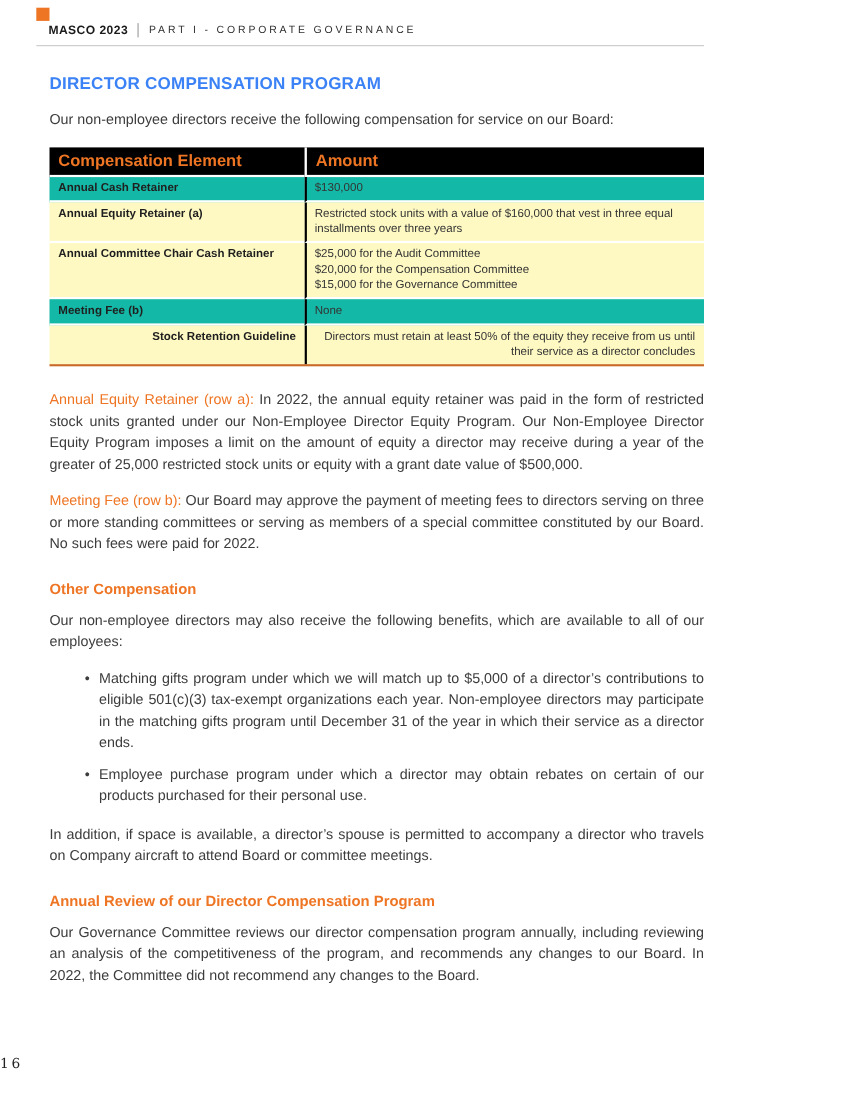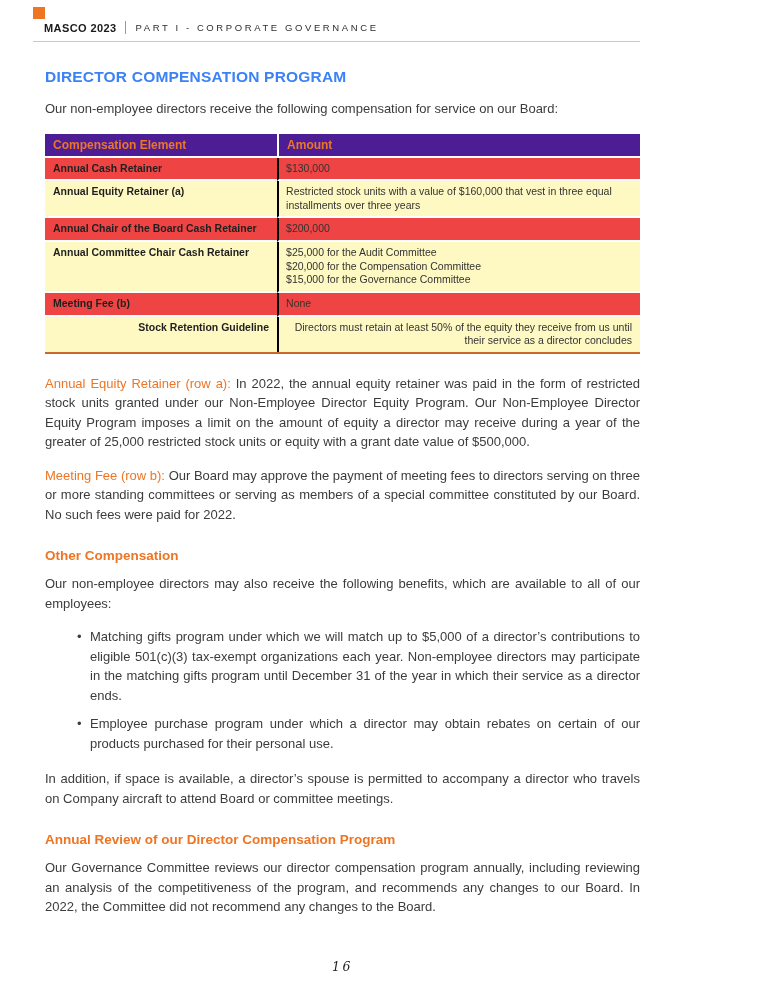--- a/index.html
+++ b/index.html
@@ -51,36 +51,36 @@
     font-size: 13px; line-height: 1.5; color: #3c3c3c;
     text-align: justify; margin-bottom: 14px;
   }
   
   table.comp-table {
     width: 100%; border-collapse: separate; border-spacing: 0;
     margin: 15px 0 20px 0;
     border-bottom: 2px solid #c96a28;
   }
   .comp-table th {
-    background: #4c1d95; color: #ee7523;
-    font-size: 12px; font-weight: bold;
+    background: #000000; color: #ee7523;
+    font-size: 15px; font-weight: bold;
     padding: 4px 8px; vertical-align: middle;
     border-bottom: 2px solid #ffffff;
   }
   .comp-table th.col-element { text-align: left; width: 39%; }
   .comp-table th.col-amount  { text-align: left; width: 61%; border-left: 2px solid #ffffff; }
   .comp-table td {
     font-size: 10.5px; line-height: 1.3; vertical-align: top;
     padding: 4px 8px;
     border-bottom: 2px solid #ffffff;
   }
   .comp-table tr:last-child td { border-bottom: none; text-align: right; }
   .comp-table td.cell-element { font-weight: bold; color: #1f1f1f; }
   .comp-table td.cell-amount  { color: #333; border-left: 2px solid #000000; white-space: pre-line; padding-left: 7px; }
-  .comp-table tr.shaded td { background: #ef4444; }
+  .comp-table tr.shaded td { background: #14b8a6; }
   .comp-table tr.plain td  { background: #fef9c3; margin-left: 20px; }
   
   .lead { color: #ee7523; }
   h2.section-heading {
     font-size: 13.5px; font-weight: bold; color: #ee7523;
     margin: 24px 0 11px 0;
   }
   ul.benefits {
     list-style: none;
     margin: 2px 0 16px 0;
@@ -93,23 +93,22 @@
     margin-bottom: 9px;
   }
   ul.benefits li::before {
     content: "\2022";
     position: absolute; left: -13px; top: 0;
     color: #3c3c3c;
   }
   
   .page-footer {
     position: absolute; left: 0; right: 0; bottom: 26px;
-    text-align: center;
     font-family: "DejaVu Serif", serif;
-    font-size: 12.5px; letter-spacing: 2.5px; color: #222; font-style: italic;
+    font-size: 12.5px; letter-spacing: 2.5px; color: #222;
   }
 </style>
 </head>
 <body>
 
 <div class="page">
 
   <div class="corner-square"></div>
 
   <div class="page-header">
@@ -133,24 +132,20 @@
         </tr>
       </thead>
       <tbody>
         <tr class="shaded">
           <td class="cell-element">Annual Cash Retainer</td>
           <td class="cell-amount">$130,000</td>
         </tr>
         <tr class="plain">
           <td class="cell-element">Annual Equity Retainer (a)</td>
           <td class="cell-amount">Restricted stock units with a value of $160,000 that vest in three equal installments over three years</td>
-        </tr>
-        <tr class="shaded">
-          <td class="cell-element">Annual Chair of the Board Cash Retainer</td>
-          <td class="cell-amount">$200,000</td>
         </tr>
         <tr class="plain">
           <td class="cell-element">Annual Committee Chair Cash Retainer</td>
           <td class="cell-amount">$25,000 for the Audit Committee
 $20,000 for the Compensation Committee
 $15,000 for the Governance Committee</td>
         </tr>
         <tr class="shaded">
           <td class="cell-element">Meeting Fee (b)</td>
           <td class="cell-amount">None</td>

